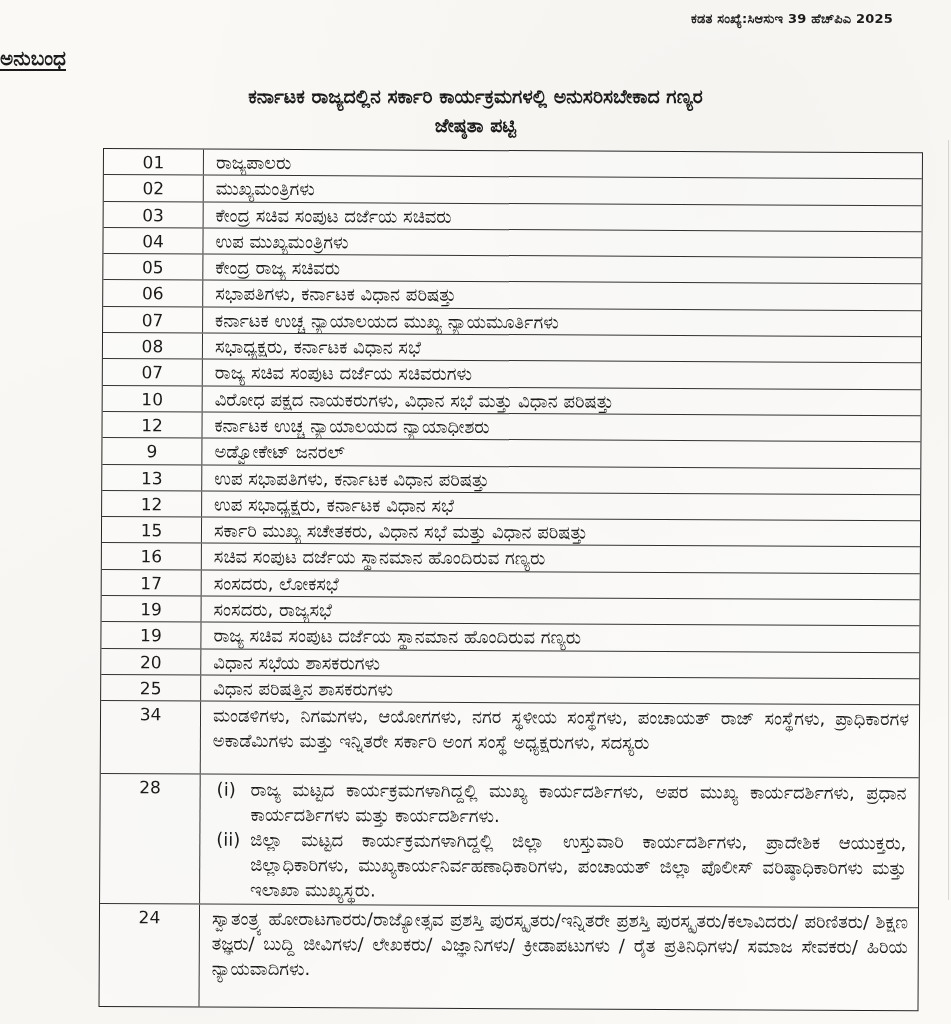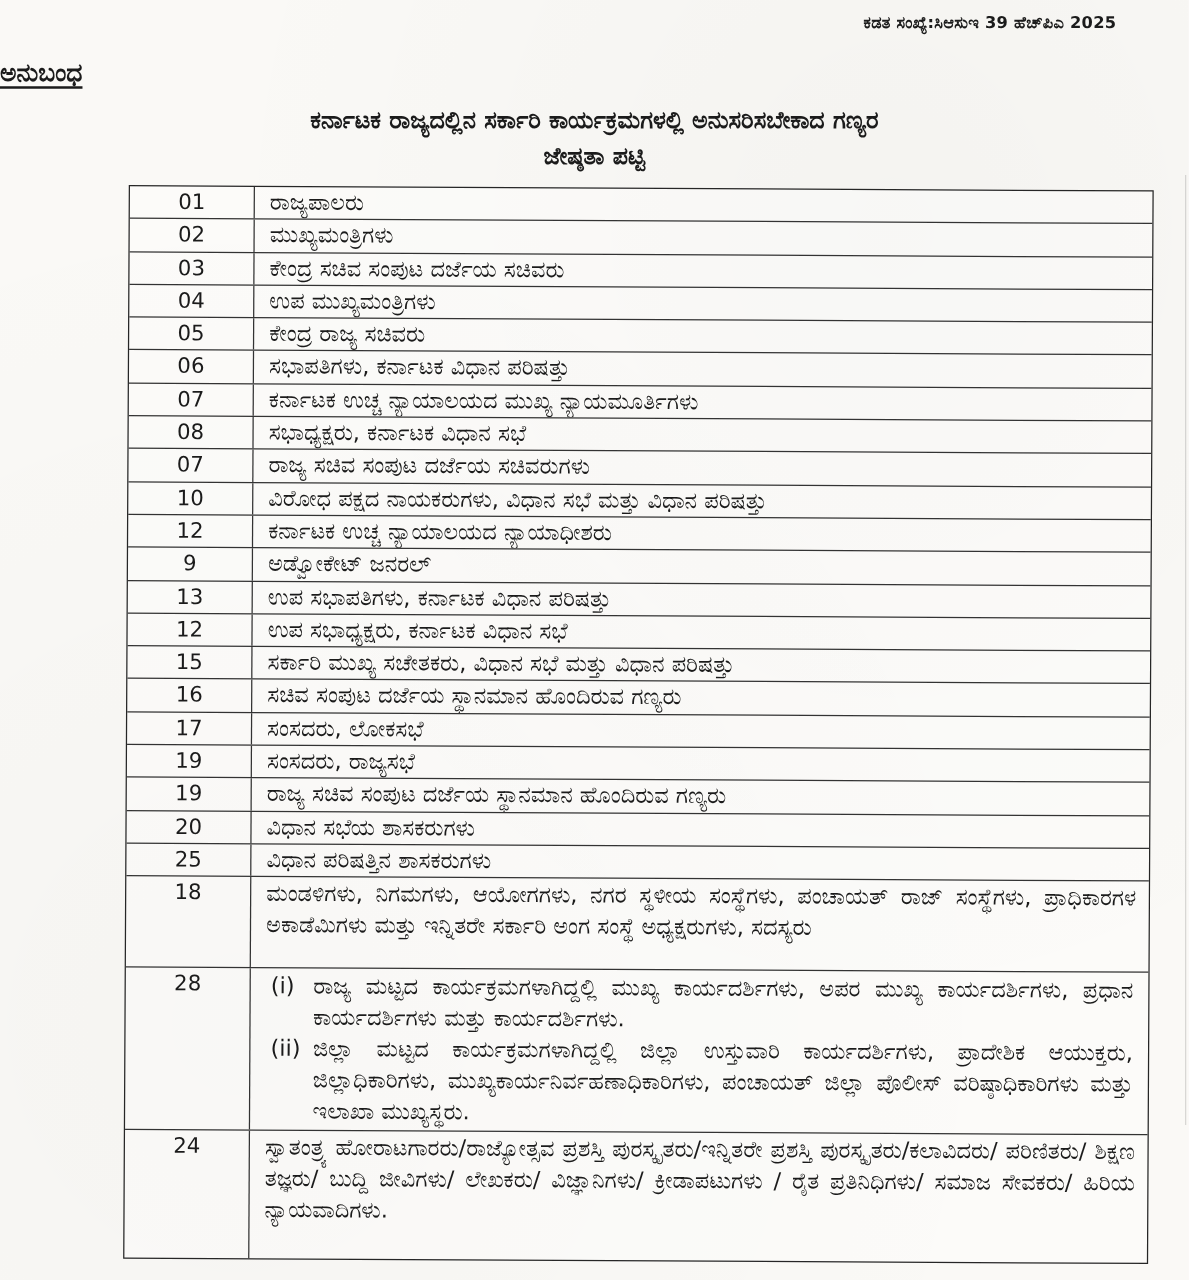--- a/index.html
+++ b/index.html
@@ -241,21 +241,21 @@
     <div class="cell num">20</div>
     <div class="cell text">ವಿಧಾನ ಸಭೆಯ ಶಾಸಕರುಗಳು</div>
   </div>
 
   <div class="row">
     <div class="cell num">25</div>
     <div class="cell text">ವಿಧಾನ ಪರಿಷತ್ತಿನ ಶಾಸಕರುಗಳು</div>
   </div>
 
   <div class="row" style="height: 73px;">
-    <div class="cell num">18</div>
+    <div class="cell num">34</div>
     <div class="cell text wrap">ಮಂಡಳಿಗಳು, ನಿಗಮಗಳು, ಆಯೋಗಗಳು, ನಗರ ಸ್ಥಳೀಯ ಸಂಸ್ಥೆಗಳು, ಪಂಚಾಯತ್ ರಾಜ್ ಸಂಸ್ಥೆಗಳು, ಪ್ರಾಧಿಕಾರಗಳ ಅಕಾಡೆಮಿಗಳು ಮತ್ತು ಇನ್ನಿತರೇ ಸರ್ಕಾರಿ ಅಂಗ ಸಂಸ್ಥೆ ಅಧ್ಯಕ್ಷರುಗಳು, ಸದಸ್ಯರು</div>
   </div>
 
   <div class="row" style="height: 130px;">
     <div class="cell num">28</div>
     <div class="cell text subs">
   <div class="subitem">
     <span class="marker">(i)</span>
     <span class="subtext">ರಾಜ್ಯ ಮಟ್ಟದ ಕಾರ್ಯಕ್ರಮಗಳಾಗಿದ್ದಲ್ಲಿ ಮುಖ್ಯ ಕಾರ್ಯದರ್ಶಿಗಳು, ಅಪರ ಮುಖ್ಯ ಕಾರ್ಯದರ್ಶಿಗಳು, ಪ್ರಧಾನ ಕಾರ್ಯದರ್ಶಿಗಳು ಮತ್ತು ಕಾರ್ಯದರ್ಶಿಗಳು.</span>
   </div>

